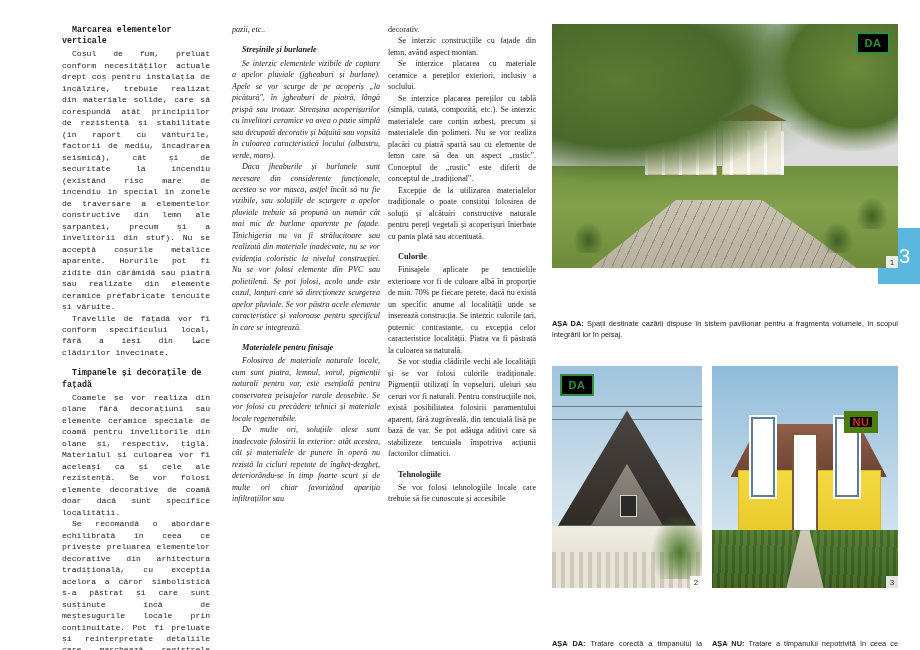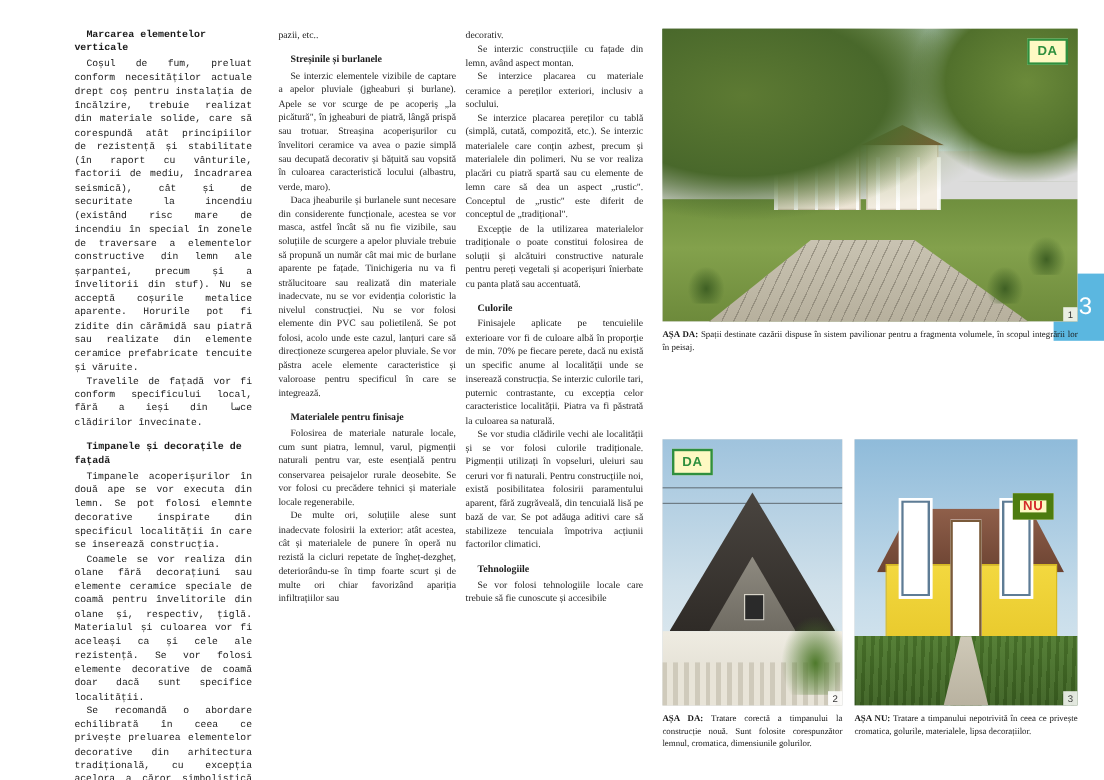--- a/index.html
+++ b/index.html
@@ -41,21 +41,21 @@
     margin: 9px 0 2px 0;
     font-size: 8.3px;
     font-weight: bold;
     line-height: 1.35;
     text-indent: 10px;
     text-align: left;
   }
   .col h3.first { margin-top: 0; }
 
   #col1 { left: 62px; font-family: Liberation Mono, monospace; }
-  #col2 { left: 232px; }
+  #col2 { left: 232px; font-style: italic; }
   #col3 { left: 388px; }
 
   
   .page-num-tab {
     position: absolute;
     right: 0;
     top: 228px;
     width: 42px;
     height: 56px;
     background: #5bb7e0;
@@ -94,21 +94,21 @@
     width: 186px;
     height: 222px;
   }
 
   
   .badge {
     position: absolute;
     top: 8px;
     width: 34px;
     height: 22px;
-    background: #fef9c3;
+    background: #000000;
     display: flex;
     align-items: center;
     justify-content: center;
     font-family: "Liberation Sans", sans-serif;
     font-weight: bold;
     font-size: 11px;
     letter-spacing: 0.5px;
     box-sizing: border-box;
   }
   .badge.da { right: 8px; color: #2f8f3e; border: 2px solid #2f8f3e; }
@@ -126,25 +126,26 @@
     font-family: "Liberation Sans", sans-serif;
     font-size: 8px;
     display: flex;
     align-items: center;
     justify-content: center;
   }
 
   
   .caption {
     position: absolute;
-    font-family: Liberation Serif, serif;
+    font-family: Liberation Sans, sans-serif;
     font-size: 7.4px;
     line-height: 1.45;
     text-align: justify;
     color: #1b1b1b;
+    margin-top: 45px;
   }
   .caption b { font-weight: bold; }
   #cap-top  { left: 552px; top: 274px; width: 346px; }
   #cap-bl   { left: 552px; top: 594px; width: 150px; }
   #cap-br   { left: 712px; top: 594px; width: 186px; }
 
   
   
   .sky-top {
     position: absolute; left: 0; top: 0; right: 0; height: 42%;
@@ -274,21 +275,20 @@
 </head>
 <body>
 
 <div class="page">
 
   <div class="col" id="col1">
     <h3 class="first">Marcarea elementelor verticale</h3>
     <p>Coșul de fum, preluat conform necesităților actuale drept coș pentru instalația de încălzire, trebuie realizat din materiale solide, care să corespundă atât principiilor de rezistență și stabilitate (în raport cu vânturile, factorii de mediu, încadrarea seismică), cât și de securitate la incendiu (existând risc mare de incendiu în special în zonele de traversare a elementelor constructive din lemn ale șarpantei, precum și a învelitorii din stuf). Nu se acceptă coșurile metalice aparente. Horurile pot fi zidite din cărămidă sau piatră sau realizate din elemente ceramice prefabricate tencuite și văruite.</p>
     <p>Travelile de fațadă vor fi conform specificului local, fără a ieși din ساce clădirilor învecinate.</p>
     <h3>Timpanele și decorațile de fațadă</h3>
-    <p>Timpanele acoperișurilor în două ape se vor executa din lemn. Se pot folosi elemnte decorative inspirate din specificul localității în care se inserează construcția.</p>
     <p>Coamele se vor realiza din olane fără decorațiuni sau elemente ceramice speciale de coamă pentru învelitorile din olane și, respectiv, țiglă. Materialul și culoarea vor fi aceleași ca și cele ale rezistență. Se vor folosi elemente decorative de coamă doar dacă sunt specifice localității.</p>
     <p>Se recomandă o abordare echilibrată în ceea ce privește preluarea elementelor decorative din arhitectura tradițională, cu excepția acelora a căror simbolistică s-a păstrat și care sunt susținute încă de meșteșugurile locale prin continuitate. Pot fi preluate și reinterpretate detaliile care marchează registrele clădirii: profil de streașină, ancadramente,</p>
   </div>
 
   <div class="col" id="col2">
     <p style="text-indent:0">pazii, etc..</p>
     <h3>Streșinile și burlanele</h3>
     <p>Se interzic elementele vizibile de captare a apelor pluviale (jgheaburi și burlane). Apele se vor scurge de pe acoperiș „la picătură", în jgheaburi de piatră, lângă prispă sau trotuar. Streașina acoperișurilor cu învelitori ceramice va avea o pazie simplă sau decupată decorativ și bățuită sau vopsită în culoarea caracteristică locului (albastru, verde, maro).</p>
     <p>Daca jheaburile și burlanele sunt necesare din considerente funcționale, acestea se vor masca, astfel încât să nu fie vizibile, sau soluțiile de scurgere a apelor pluviale trebuie să propună un număr cât mai mic de burlane aparente pe fațade. Tinichigeria nu va fi strălucitoare sau realizată din materiale inadecvate, nu se vor evidenția coloristic la nivelul construcției. Nu se vor folosi elemente din PVC sau polietilenă. Se pot folosi, acolo unde este cazul, lanțuri care să direcționeze scurgerea apelor pluviale. Se vor păstra acele elemente caracteristice și valoroase pentru specificul în care se integrează.</p>
     <h3>Materialele pentru finisaje</h3>

